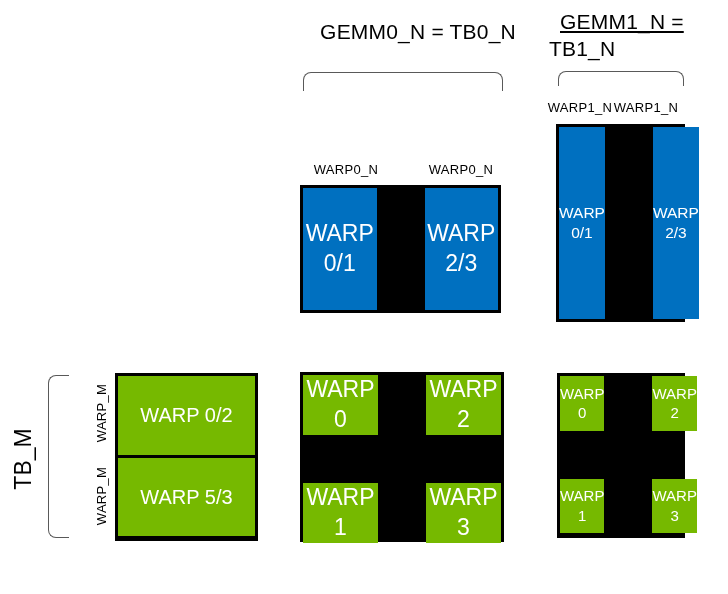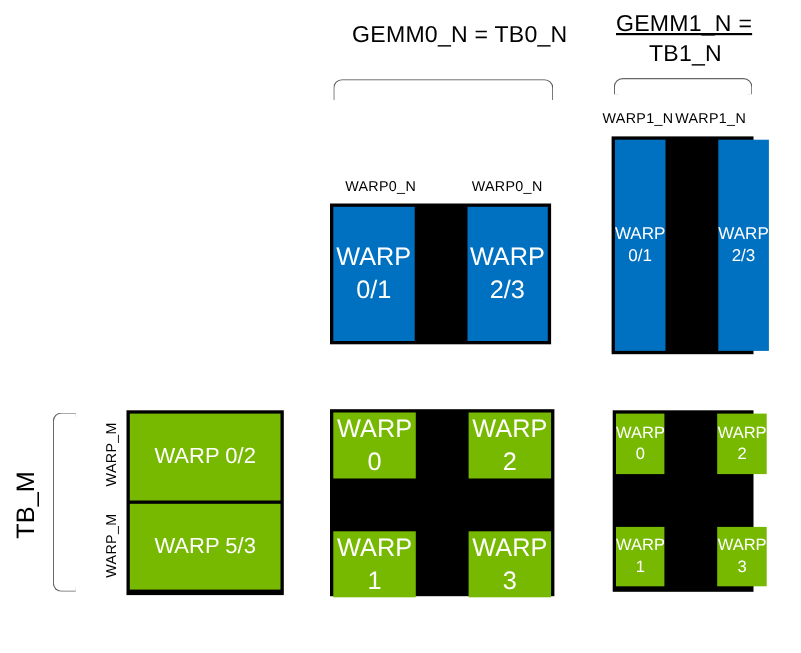--- a/index.html
+++ b/index.html
@@ -49,21 +49,21 @@
   .f15 { font-size:15px; }
   .f155 { font-size:15.5px; }
 </style>
 </head>
 <body>
 
 <div class="canvas">
 
   <div class="lbl title center" style="left:298px; top:20px; width:210px;margin-left:15px;">GEMM0_N = TB0_N</div>
   <div class="lbl title" style="left:560px; top:10px;text-decoration:underline;">GEMM1_N =</div>
-  <div class="lbl title" style="left:590px; top:37px;">TB1_N</div>
+  <div class="lbl title" style="left:549px; top:37px;">TB1_N</div>
 
   <div class="bracket-down" style="left:303px; top:72px; width:200px; height:19px;"></div>
   <div class="bracket-down" style="left:558px; top:71px; width:126px; height:15px;"></div>
 
   <div class="lbl small center" style="left:296px; top:162px; width:100px;">WARP0_N</div>
   <div class="lbl small center" style="left:411px; top:162px; width:100px;">WARP0_N</div>
   <div class="lbl small center" style="left:546px; top:100px; width:68px;">WARP1_N</div>
   <div class="lbl small center" style="left:612px; top:100px; width:68px;">WARP1_N</div>
 
   <div class="grid blue cols2 f23" style="left:300px; top:185px; width:201px; height:128px;">

